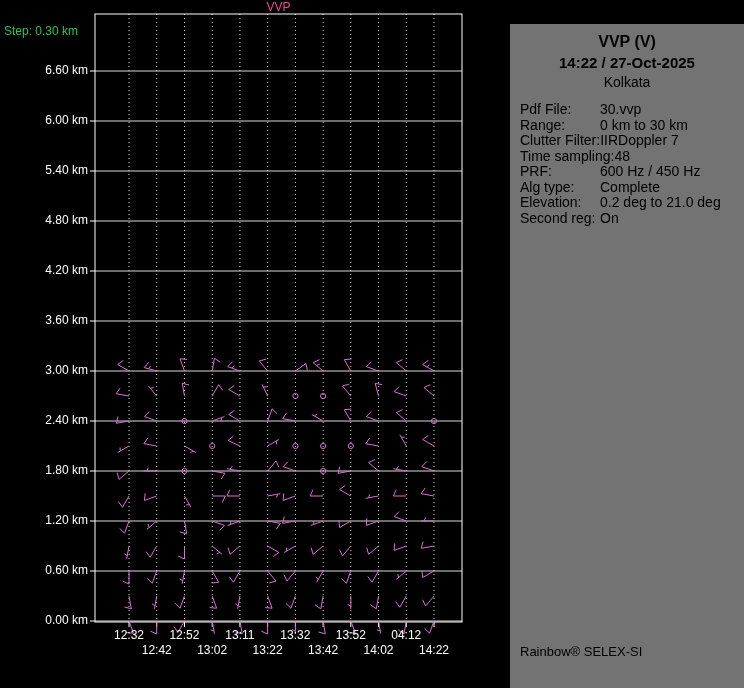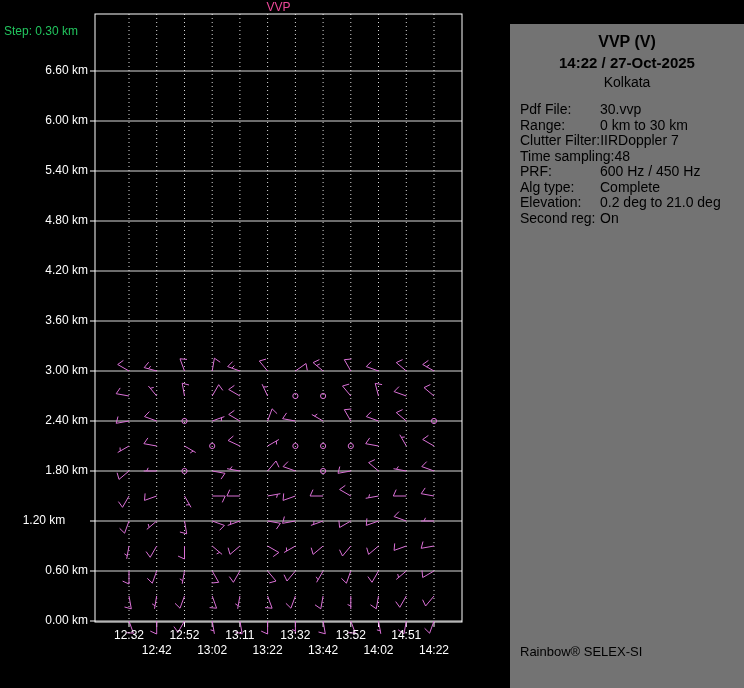--- a/index.html
+++ b/index.html
@@ -223,36 +223,36 @@
   <div id="y-labels">
       <span class="ylab" style="top: 63px;">6.60 km</span>
       <span class="ylab" style="top: 113px;">6.00 km</span>
       <span class="ylab" style="top: 163px;">5.40 km</span>
       <span class="ylab" style="top: 213px;">4.80 km</span>
       <span class="ylab" style="top: 263px;">4.20 km</span>
       <span class="ylab" style="top: 313px;">3.60 km</span>
       <span class="ylab" style="top: 363px;">3.00 km</span>
       <span class="ylab" style="top: 413px;">2.40 km</span>
       <span class="ylab" style="top: 463px;">1.80 km</span>
-      <span class="ylab" style="top: 513px; text-align: center;">1.20 km</span>
+      <span class="ylab" style="top: 513px;">1.20 km</span>
       <span class="ylab" style="top: 563px;">0.60 km</span>
       <span class="ylab" style="top: 613px;">0.00 km</span>
     </div>
   <div id="x-labels">
       <span class="xlab" style="left: 104px; top: 628px;">12:32</span>
       <span class="xlab" style="left: 131.727px; top: 643px;">12:42</span>
       <span class="xlab" style="left: 159.455px; top: 628px;">12:52</span>
       <span class="xlab" style="left: 187.182px; top: 643px;">13:02</span>
       <span class="xlab" style="left: 214.909px; top: 628px;">13:11</span>
       <span class="xlab" style="left: 242.636px; top: 643px;">13:22</span>
       <span class="xlab" style="left: 270.364px; top: 628px;">13:32</span>
       <span class="xlab" style="left: 298.091px; top: 643px;">13:42</span>
       <span class="xlab" style="left: 325.818px; top: 628px;">13:52</span>
       <span class="xlab" style="left: 353.545px; top: 643px;">14:02</span>
-      <span class="xlab" style="left: 381.273px; top: 628px;">14:51</span>
+      <span class="xlab" style="left: 381.273px; top: 628px;">04:12</span>
       <span class="xlab" style="left: 409px; top: 643px;">14:22</span>
     </div>
 </div>
 
 <div id="info-panel">
   <div class="p-title">VVP (V)</div>
   <div class="p-dt">14:22 / 27-Oct-2025</div>
   <div class="p-site">Kolkata</div>
 
   <div class="fields">

